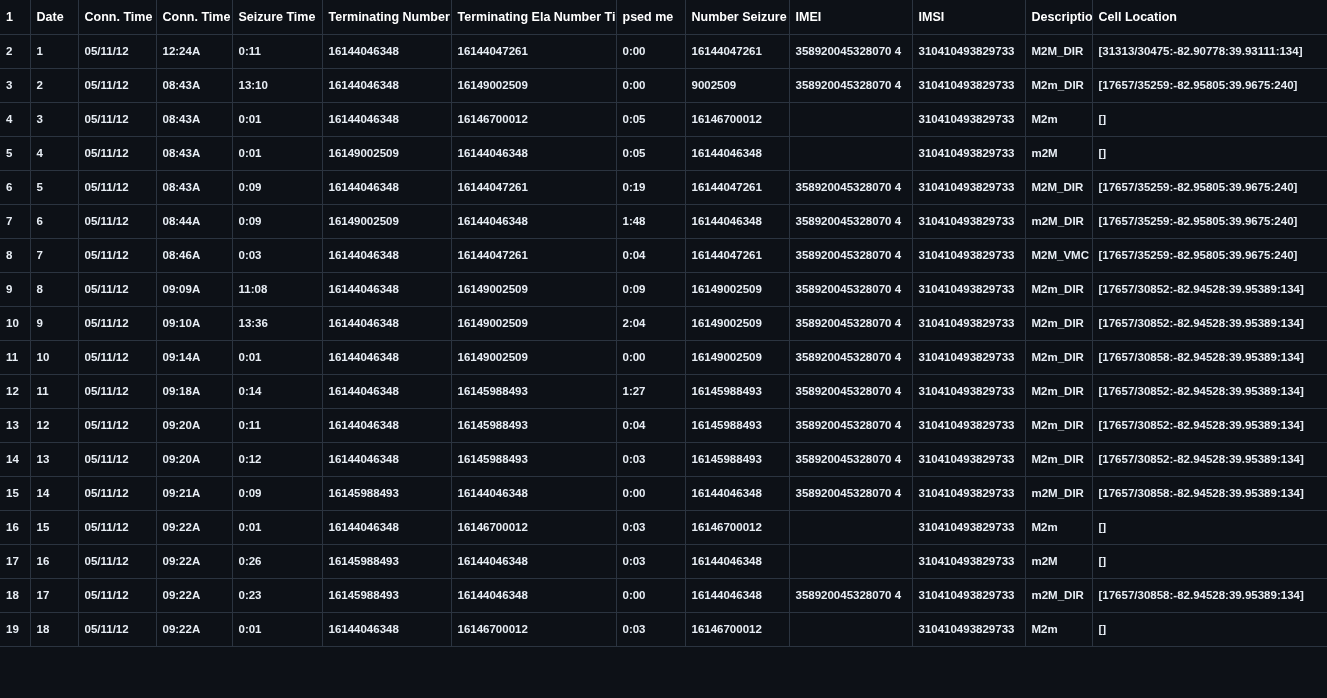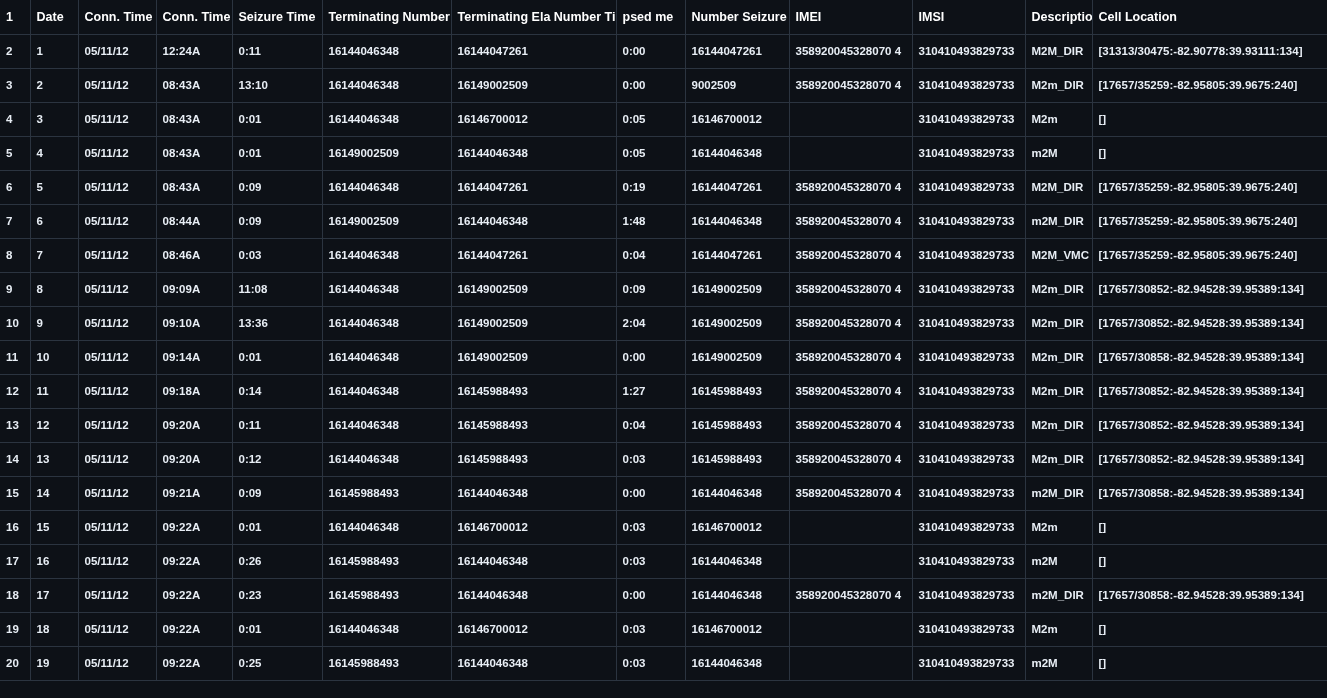--- a/index.html
+++ b/index.html
@@ -377,30 +377,15 @@
           <td>0:01</td>
           <td>16144046348</td>
           <td>16146700012</td>
           <td>0:03</td>
           <td>16146700012</td>
           <td class="empty"></td>
           <td>310410493829733</td>
           <td>M2m</td>
           <td>[]</td>
         </tr>
-        <tr>
-          <td class="rownum">20</td>
-          <td>19</td>
-          <td>05/11/12</td>
-          <td>09:22A</td>
-          <td>0:25</td>
-          <td>16145988493</td>
-          <td>16144046348</td>
-          <td>0:03</td>
-          <td>16144046348</td>
-          <td class="empty"></td>
-          <td>310410493829733</td>
-          <td>m2M</td>
-          <td>[]</td>
-        </tr>
       </tbody>
   </table>
 </div>
 
 </body></html>

